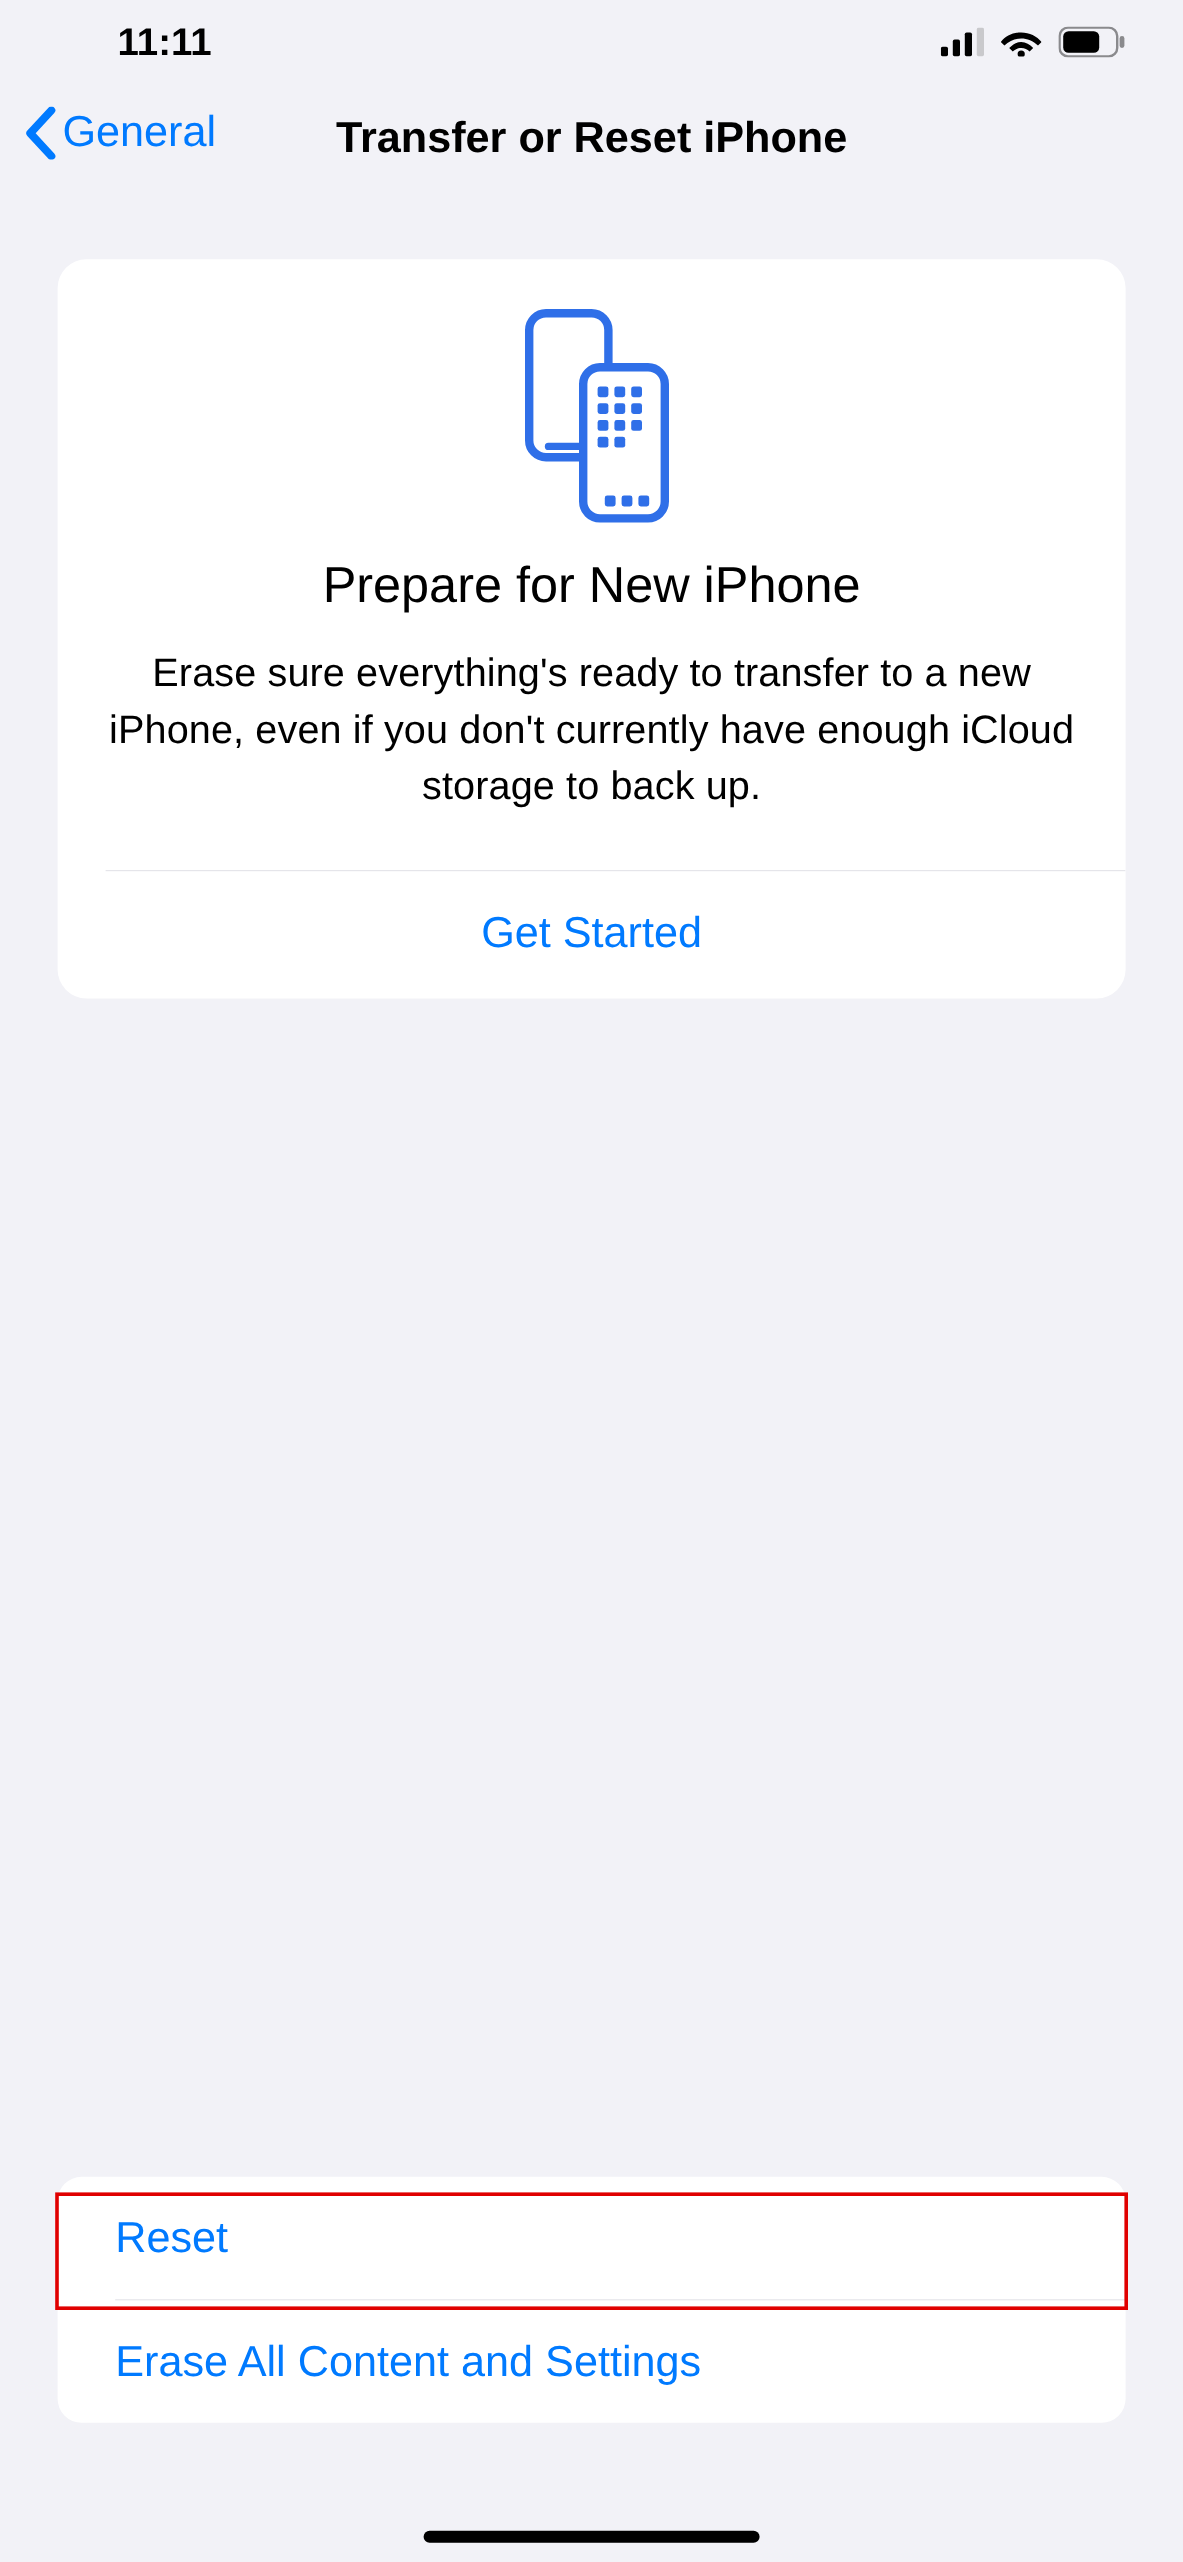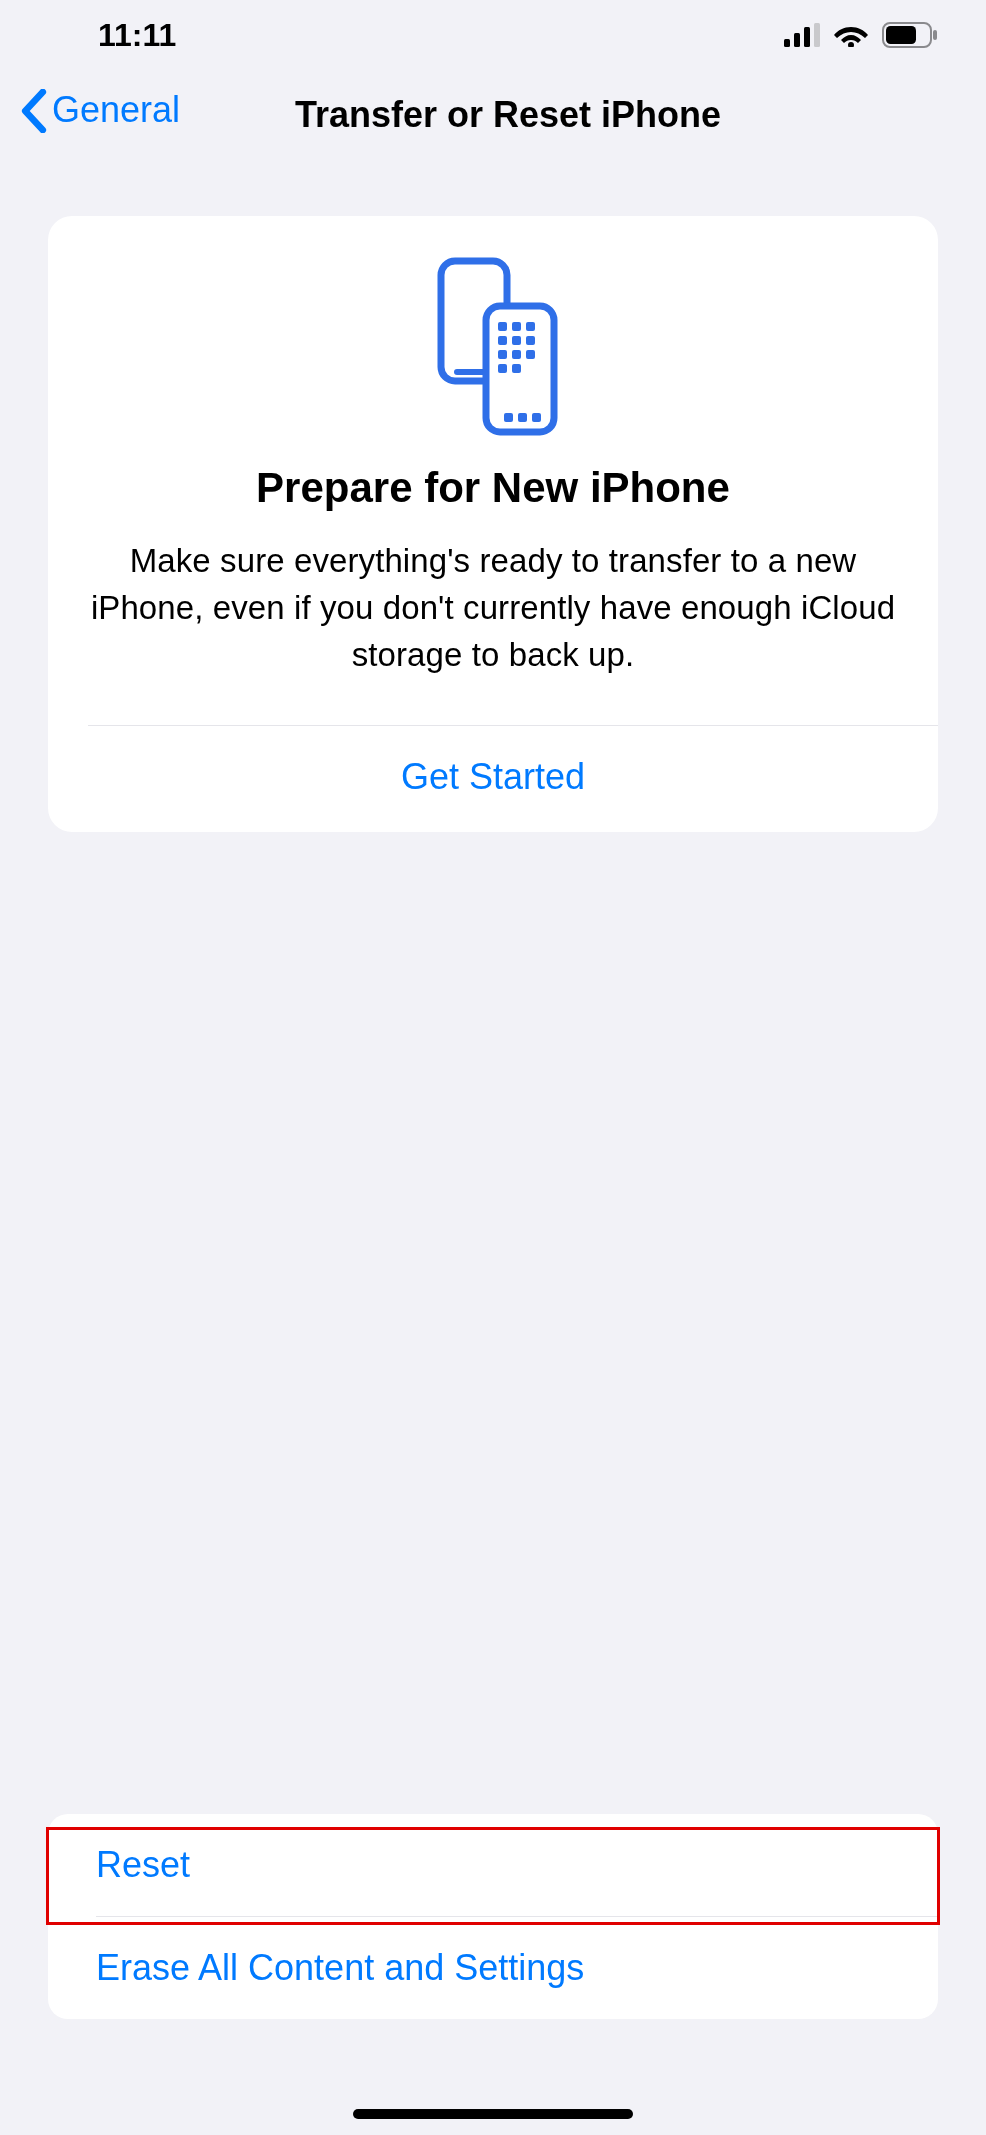--- a/index.html
+++ b/index.html
@@ -44,38 +44,37 @@
   }
   .back-btn svg { width: 28px; height: 44px; }
   .nav-title {
     position: absolute;
     left: 50%;
     transform: translateX(-50%);
     font-size: 36px;
     font-weight: 600;
     color: #000;
     white-space: nowrap;
-    margin-left: 15px;
   }
 
   
   .card {
     margin: 56px 48px 0 48px;
     background: #fff;
     border-radius: 24px;
     overflow: hidden;
   }
   .card-body {
     padding: 40px 40px 46px 40px;
     text-align: center;
   }
   .card-icon { margin: 0 auto 28px auto; width: 130px; height: 180px; }
   .card-title {
     font-size: 42px;
-    font-weight: 700;
+    font-weight: 400;
     margin-bottom: 26px;
   }
   .card-desc {
     font-size: 33px;
     line-height: 1.42;
     color: #000;
     letter-spacing: 0.1px;
   }
   .card-divider { height: 1px; background: #e5e5ea; margin: 0 0 0 40px; }
   .card-action {
@@ -185,21 +184,21 @@
             <rect x="98" y="94" width="9" height="9" rx="2"></rect>
           <rect x="70" y="108" width="9" height="9" rx="2"></rect>
             <rect x="84" y="108" width="9" height="9" rx="2"></rect>
           <rect x="76" y="157" width="9" height="9" rx="2"></rect>
             <rect x="90" y="157" width="9" height="9" rx="2"></rect>
             <rect x="104" y="157" width="9" height="9" rx="2"></rect>
         </g>
       </svg>
     </div>
     <div class="card-title">Prepare for New iPhone</div>
-    <div class="card-desc">Make sure everything's ready to transfer to a new iPhone, even if you don't currently have enough iCloud storage to back up.</div>
+    <div class="card-desc">Erase sure everything's ready to transfer to a new iPhone, even if you don't currently have enough iCloud storage to back up.</div>
   </div>
   <div class="card-divider"></div>
   <div class="card-action">Get Started</div>
 </div>
 
 <div class="bottom-list">
   <div class="list-row">Reset</div>
   <div class="list-sep"></div>
   <div class="list-row">Erase All Content and Settings</div>
 </div>

